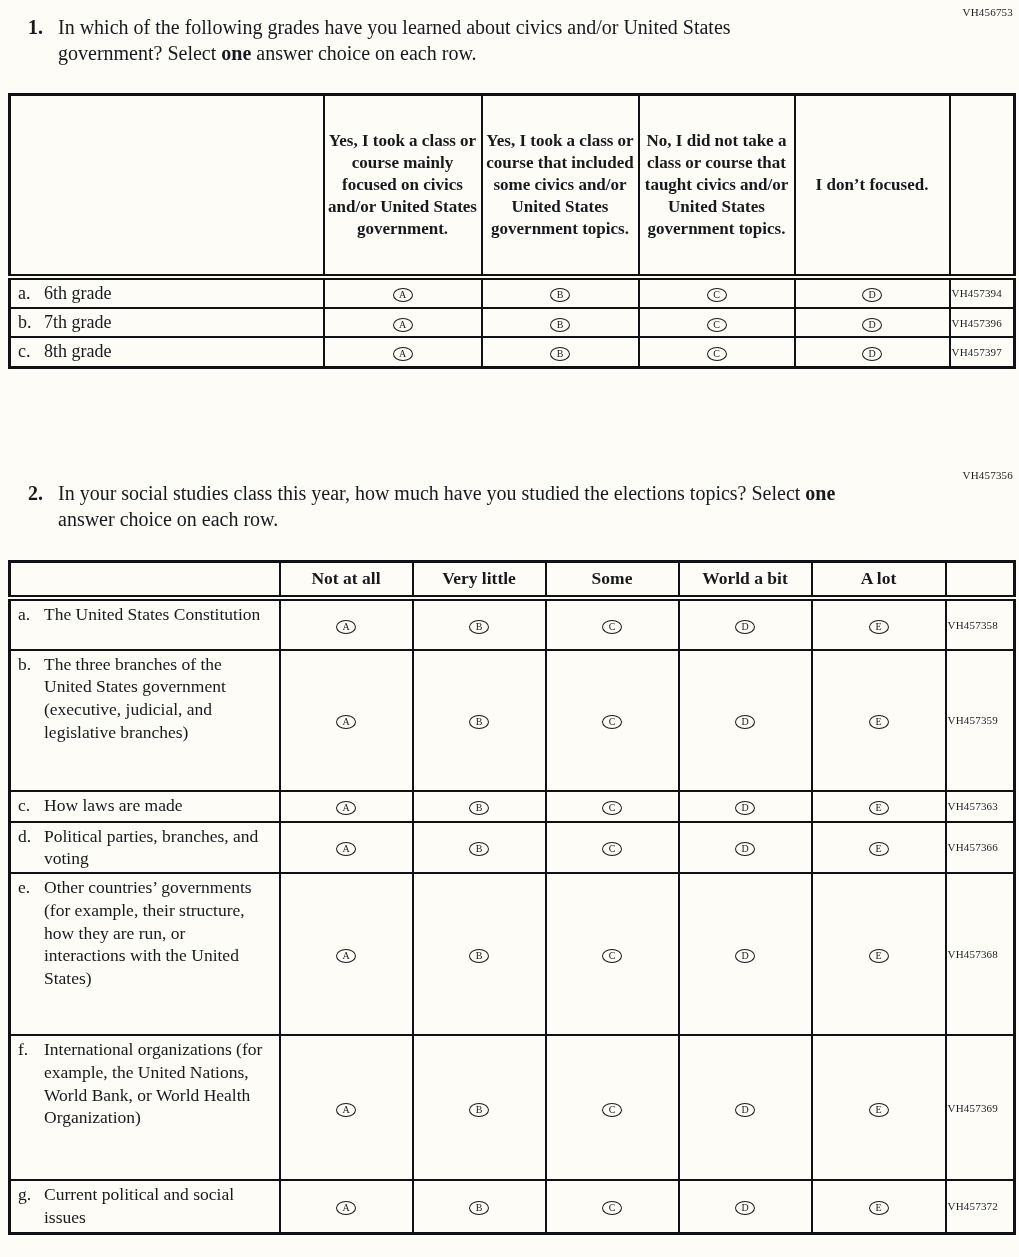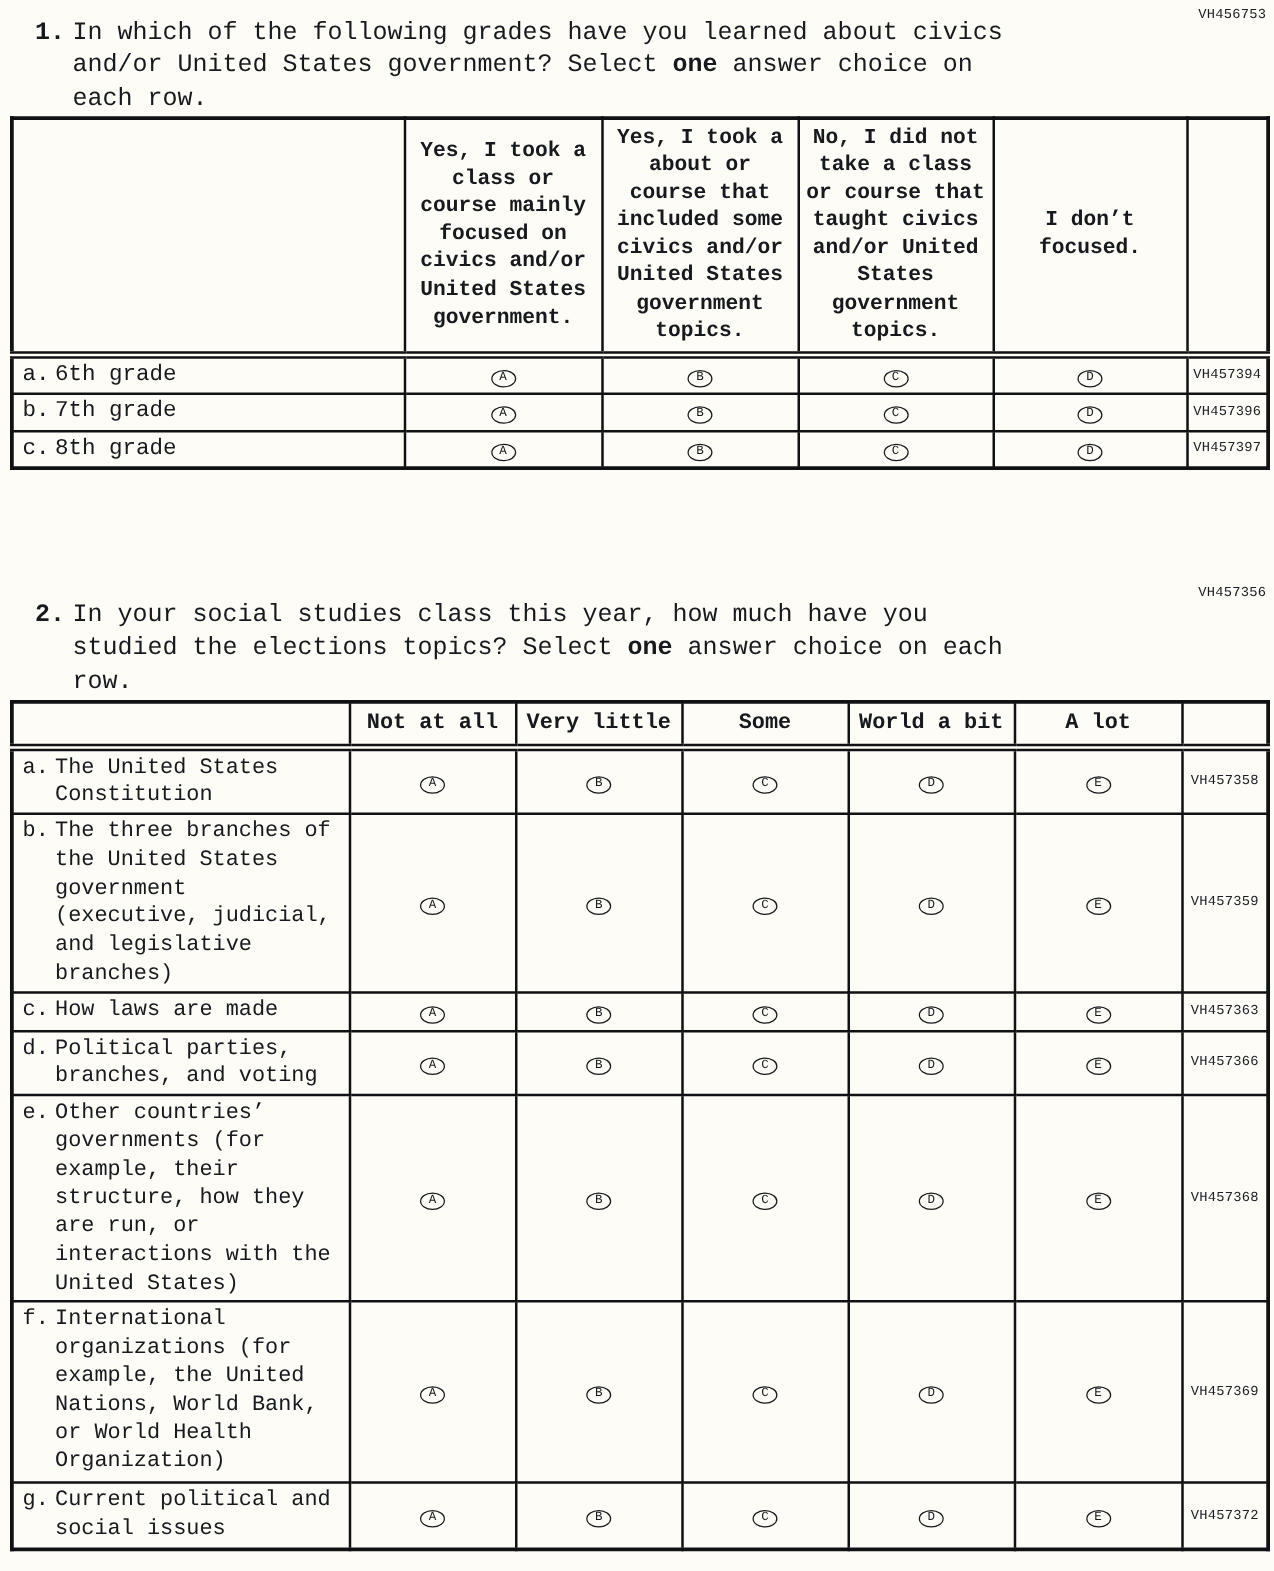--- a/index.html
+++ b/index.html
@@ -2,21 +2,21 @@
 <html><head>
 <meta charset="utf-8">
 <style>
   * { margin: 0; padding: 0; box-sizing: border-box; }
   html, body { background: #fdfcf6; }
   .page {
     position: relative;
     width: 1019px;
     height: 1257px;
     background: #fdfcf6;
-    font-family: Liberation Mono, monospace;
+    font-family: Liberation Serif, serif;
     color: #16191d;
     overflow: hidden;
   }
   .form-code {
     position: absolute;
     right: 6px;
     font-size: 11px;
     letter-spacing: 0.2px;
     color: #1a1e24;
   }
@@ -83,21 +83,21 @@
     justify-content: center;
     width: 20px;
     height: 14px;
     border: 1.5px solid #17191c;
     border-radius: 50%;
     font-size: 10px;
     line-height: 1;
     color: #17191c;
   }
   td.code-cell {
-    text-align: center;
+    text-align: left;
     vertical-align: middle;
     font-size: 11px;
     letter-spacing: 0.2px;
     padding: 1px;
     color: #1a1e24;
   }
   
   table.t1 tbody td { height: 29px; }
   tr.t2-a td { height: 52px; }
   tr.t2-b td { height: 141px; }
@@ -125,21 +125,21 @@
         <col style="width:158px">
         <col style="width:157px">
         <col style="width:156px">
         <col style="width:155px">
         <col style="width:65px">
     </colgroup>
     <thead>
       <tr>
         <th></th>
         <th>Yes, I took a class or course mainly focused on civics and/or United States government.</th>
-        <th>Yes, I took a about or course that included some civics and/or United States government topics.</th>
+        <th>Yes, I took a class or course that included some civics and/or United States government topics.</th>
         <th>No, I did not take a class or course that taught civics and/or United States government topics.</th>
         <th>I don’t focused.</th>
         <th></th>
       </tr>
     </thead>
     <tbody>
       <tr>
         <td class="label-cell">
             <div class="lbl">
               <span class="letter">a.</span>

